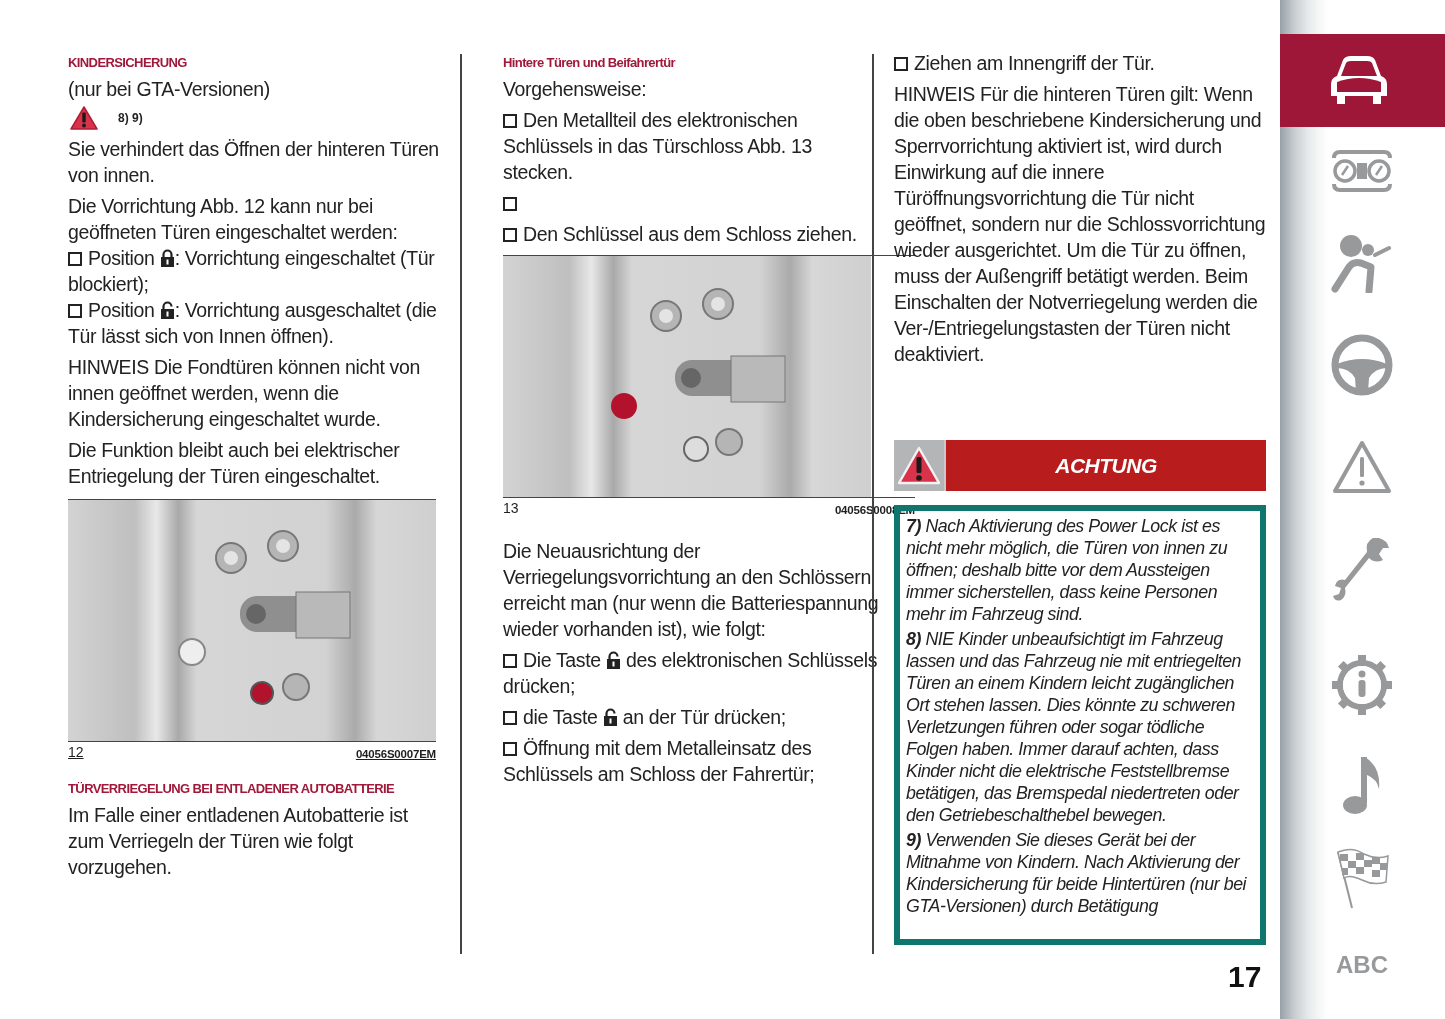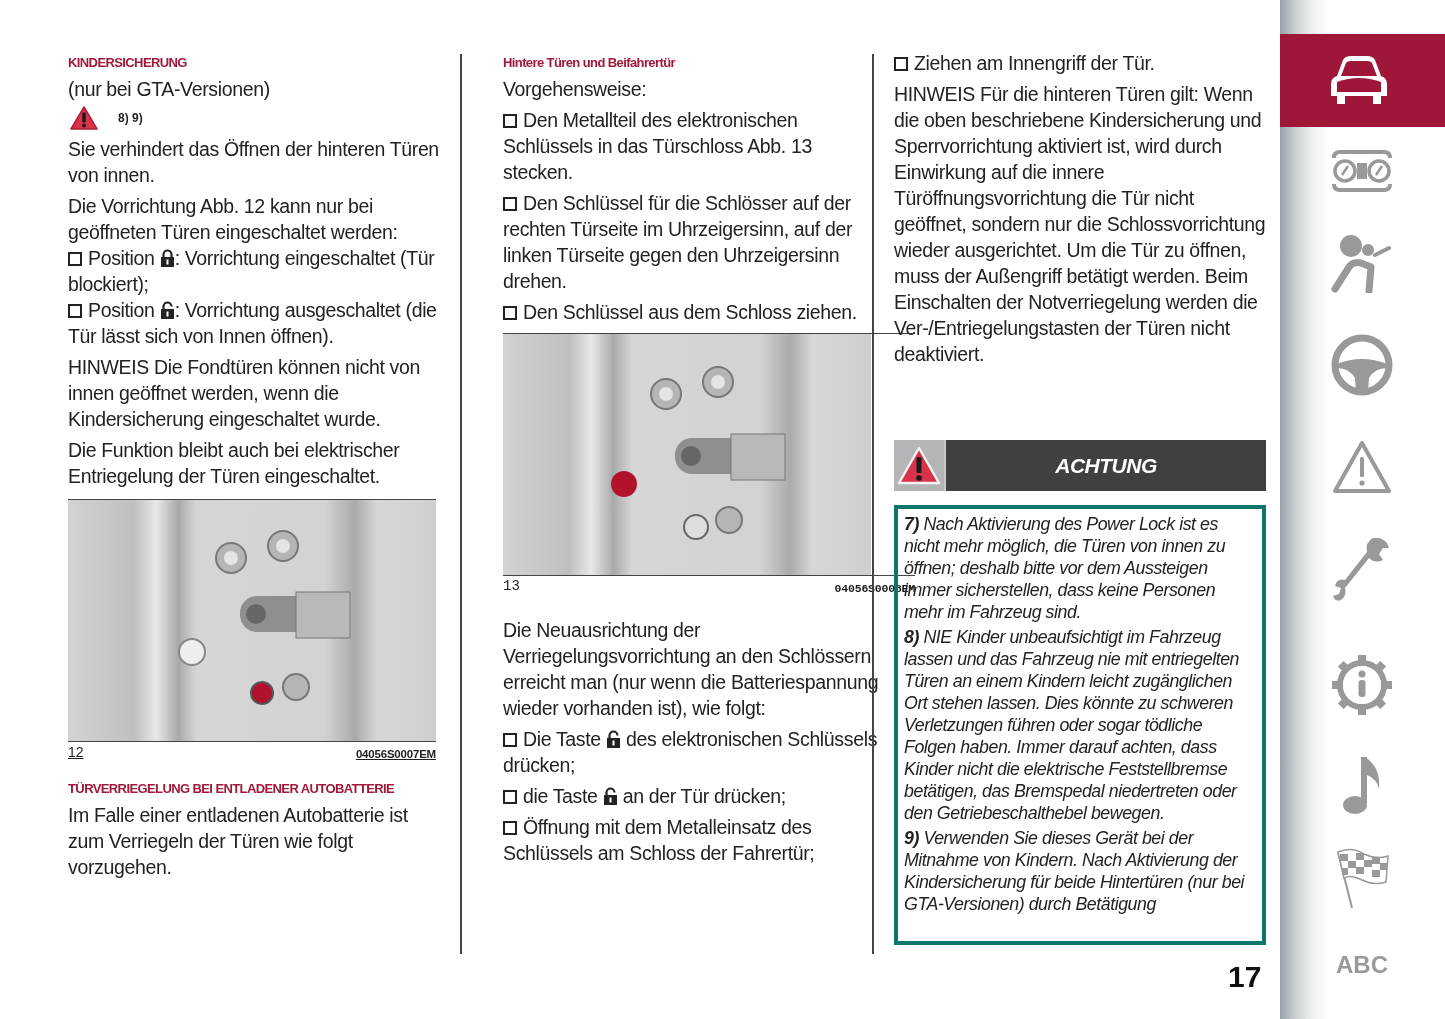--- a/index.html
+++ b/index.html
@@ -20,25 +20,25 @@
 
   .lock { display: inline-block; width: 15px; height: 18px; vertical-align: -2px; position: relative; }
 
   .warnline { display: flex; align-items: center; gap: 20px; margin: 4px 0 6px 2px; }
   .warnline .refs { font-weight: bold; font-size: 12px; color: #222; }
 
   .figure { position: relative; border-top: 1.5px solid #444; border-bottom: 1.5px solid #444; overflow: hidden; }
   .figcap { display: flex; justify-content: space-between; font-size: 14px; margin-top: 2px; }
   .figcap .code { font-weight: bold; font-size: 11.5px; letter-spacing: -0.2px; margin-top: 4px; }
 
-  .achtung-bar { position: absolute; left: 894px; top: 440px; width: 372px; height: 51px; background: #404040; display: flex; align-items: center; }
+  .achtung-bar { position: absolute; left: 894px; top: 440px; width: 372px; height: 51px; background: #b91c1c; display: flex; align-items: center; }
   .achtung-icon { width: 52px; height: 51px; display: flex; align-items: center; justify-content: center; border-right: 2px solid #c9c9c9; background: #b3b5b7; }
   .achtung-title { flex: 1; text-align: center; color: #fff; font-weight: bold; font-style: italic; font-size: 21px; letter-spacing: -0.5px; }
 
-  .warnbox { position: absolute; left: 894px; top: 505px; width: 372px; height: 440px; border: 4px solid #0f766e; padding: 4px 6px; overflow: hidden; }
+  .warnbox { position: absolute; left: 894px; top: 505px; width: 372px; height: 440px; border: 6px solid #0f766e; padding: 4px 6px; overflow: hidden; }
   .warnbox .w { font-style: italic; font-size: 17.8px; line-height: 22px; letter-spacing: -0.45px; color: #222; margin-bottom: 3px; }
   .warnbox .w b { font-style: italic; font-weight: bold; }
 
   .pagenum { position: absolute; left: 1228px; top: 960px; font-size: 30px; font-weight: bold; color: #111; }
 
   .sidebar { position: absolute; left: 1280px; top: 0; width: 165px; height: 1019px;
     background: linear-gradient(to right, #98a0a8 0px, #c7ccd0 14px, #e6e9eb 28px, #f4f5f5 38px, #ffffff 48px); }
   .side-active { position: absolute; left: 0; top: 34px; width: 165px; height: 93px; background: #9e1638; }
   .side-item { position: absolute; left: 40px; width: 84px; height: 70px; display: flex; align-items: center; justify-content: center; }
   .abc { color: #98999b; font-weight: bold; font-size: 24px; font-family: "Liberation Sans", sans-serif; }
@@ -116,24 +116,24 @@
   <div class="h-red" style="margin-top:16px;">TÜRVERRIEGELUNG BEI ENTLADENER AUTOBATTERIE</div>
   <div class="p">Im Falle einer entladenen Autobatterie ist zum Verriegeln der Türen wie folgt vorzugehen.</div>
 </div>
 
 <div class="divider" style="left:460px;"></div>
 
 <div class="col col2">
   <div class="h-red">Hintere Türen und Beifahrertür</div>
   <div class="p">Vorgehensweise:</div>
   <div class="p gap"><span class="bx"></span><span>Den Metallteil des elektronischen Schlüssels in das Türschloss Abb. 13 stecken.</span></div>
-  <div class="p gap"><span class="bx"></span><span>Den Schlüssel für die Schlösser auf der rechten Türseite im Uhrzeigersinn, auf der linken Türseite gegen den Uhrzeigersinn drehen.</span></div>
+  <div class="p gap"><span class="bx"></span></div>
   <div class="p gap"><span class="bx"></span><span>Den Schlüssel aus dem Schloss ziehen.</span></div>
 
-  <div style="margin-top:8px; width:412px;font-family:Liberation Mono, monospace;">
+  <div style="margin-top:8px; width:412px;">
     <div class="figure" style="height:243px;">
       <svg width="368" height="243" viewBox="0 0 368 243">
         <defs>
           <linearGradient id="bg2" x1="0" x2="1">
             <stop offset="0" stop-color="#d3d3d3"></stop>
               <stop offset="0.18" stop-color="#bfbfbf"></stop>
               <stop offset="0.24" stop-color="#e8e8e8"></stop>
               <stop offset="0.3" stop-color="#a9a9a9"></stop>
               <stop offset="0.35" stop-color="#d6d6d6"></stop>
               <stop offset="0.7" stop-color="#d2d2d2"></stop>

